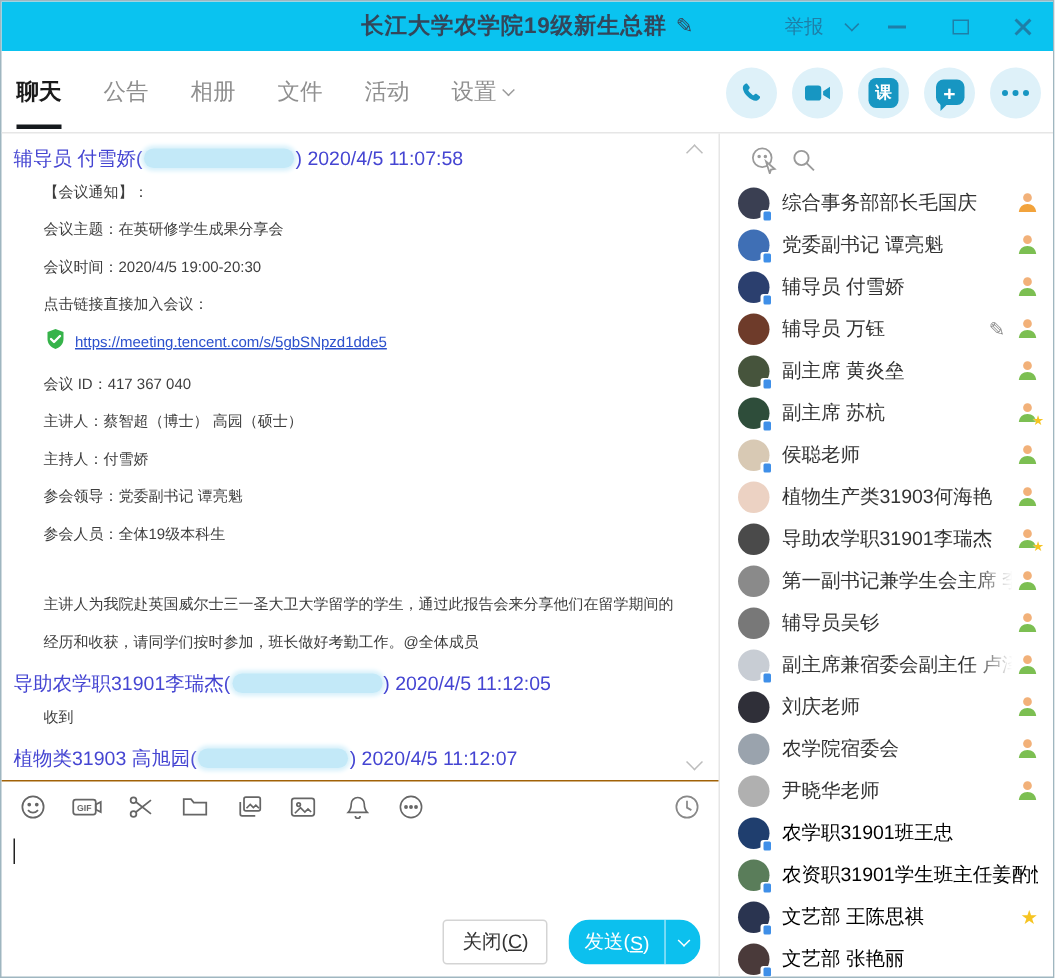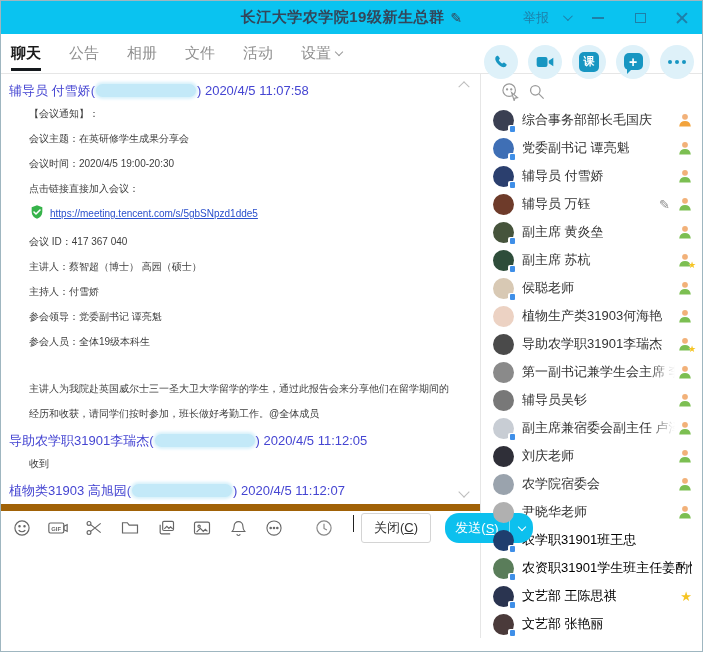--- a/index.html
+++ b/index.html
@@ -17,21 +17,21 @@
   .titlebar-right{position:absolute;right:6px;top:0;height:33px;display:flex;align-items:center;gap:14px;}
   .report{color:#1e7fa8;font-size:13px;cursor:pointer;}
   .chev{display:inline-block;width:7px;height:7px;border-right:1.5px solid #1e7fa8;border-bottom:1.5px solid #1e7fa8;transform:rotate(45deg) translateY(-2px);}
   .winctl{width:28px;height:24px;display:flex;align-items:center;justify-content:center;cursor:pointer;}
   .ic-min{width:12px;height:2px;background:#1e7fa8;}
   .ic-max{width:11px;height:10px;border:1.6px solid #1e7fa8;}
   .ic-close{position:relative;width:12px;height:12px;}
   .ic-close::before,.ic-close::after{content:"";position:absolute;left:5px;top:-1px;width:1.8px;height:14px;background:#1e7fa8;}
   .ic-close::before{transform:rotate(45deg);} .ic-close::after{transform:rotate(-45deg);}
   
-  .tabrow{height:40px;display:flex;align-items:center;border-bottom:1px solid #e6e6e6;padding:0 10px;position:relative;}
+  .tabrow{height:55px;display:flex;align-items:center;border-bottom:1px solid #e6e6e6;padding:0 10px;position:relative;}
   .tabs{display:flex;align-items:center;height:100%;}
   .tab{position:relative;height:100%;display:flex;align-items:center;margin-right:28px;font-size:15px;color:#8f8f8f;cursor:pointer;}
   .tab.active{color:#1a1a1a;font-weight:bold;}
   .tab.active::after{content:"";position:absolute;left:0;right:0;bottom:2px;height:3px;background:#15191d;}
   .tab .tab-chev{width:6px;height:6px;border-right:1.3px solid #9a9a9a;border-bottom:1.3px solid #9a9a9a;display:inline-block;transform:rotate(45deg);margin-left:5px;margin-top:-3px;}
   .top-actions{position:absolute;right:8px;top:0;height:55px;display:flex;align-items:center;gap:10px;}
   .act-circle{width:34px;height:34px;border-radius:50%;background:#def1f9;display:flex;align-items:center;justify-content:center;cursor:pointer;}
   .act-circle svg{display:block;}
   .sq-glyph{width:20px;height:20px;border-radius:5px;background:#1796c2;color:#fff;font-size:11px;display:flex;align-items:center;justify-content:center;font-weight:bold;}
   .bubble-glyph{position:relative;width:19px;height:17px;border-radius:5px;background:#1796c2;color:#fff;font-size:14px;display:flex;align-items:center;justify-content:center;font-weight:bold;}
@@ -48,21 +48,21 @@
   .scroll-down-chat{bottom:6px;} .scroll-down-chat span{transform:rotate(45deg);}
   .msg{margin-bottom:4px;}
   .sender-line{color:#4545d2;font-size:13px;line-height:21px;white-space:nowrap;}
   .censor{display:inline-block;vertical-align:-2px;width:100px;height:13px;background:#c3e9f8;border-radius:7px;box-shadow:0 0 3px 2px #d8f1fb;margin:0 1px;}
   .msg-body{color:#3d3d3d;font-size:10px;line-height:25px;padding-left:20px;}
   .msg-line{min-height:25px;}
   .msg-gap{height:22px;}
   .msg-link{color:#2b50cc;text-decoration:underline;cursor:pointer;}
   .shield{display:inline-block;vertical-align:-3px;margin-right:5px;}
   
-  .composer{height:140px;border-top:7px solid #a16207;display:flex;flex-direction:row;}
+  .composer{height:140px;border-top:1px solid #a16207;display:flex;flex-direction:column;}
   .tool-row{height:34px;display:flex;align-items:center;padding:0 10px;gap:14px;}
   .tool-btn{width:22px;height:22px;display:flex;align-items:center;justify-content:center;cursor:pointer;}
   .tool-btn svg{display:block;}
   .tool-spacer{flex:1;}
   .input-area{flex:1;position:relative;padding:2px 8px;cursor:text;}
   .caret{position:absolute;left:8px;top:4px;width:1px;height:17px;background:#222;animation:blink 1s steps(1) infinite;}
   @keyframes blink{50%{opacity:0;}}
   .btn-row{height:42px;display:flex;align-items:center;justify-content:flex-end;gap:14px;padding:0 12px 8px 0;}
   .btn-close{width:70px;height:30px;background:#fff;border:1px solid #d4d4d4;border-radius:3px;font-size:13px;color:#333;cursor:pointer;font-family:inherit;}
   .btn-send{display:flex;height:30px;border-radius:14px;overflow:hidden;cursor:pointer;}

